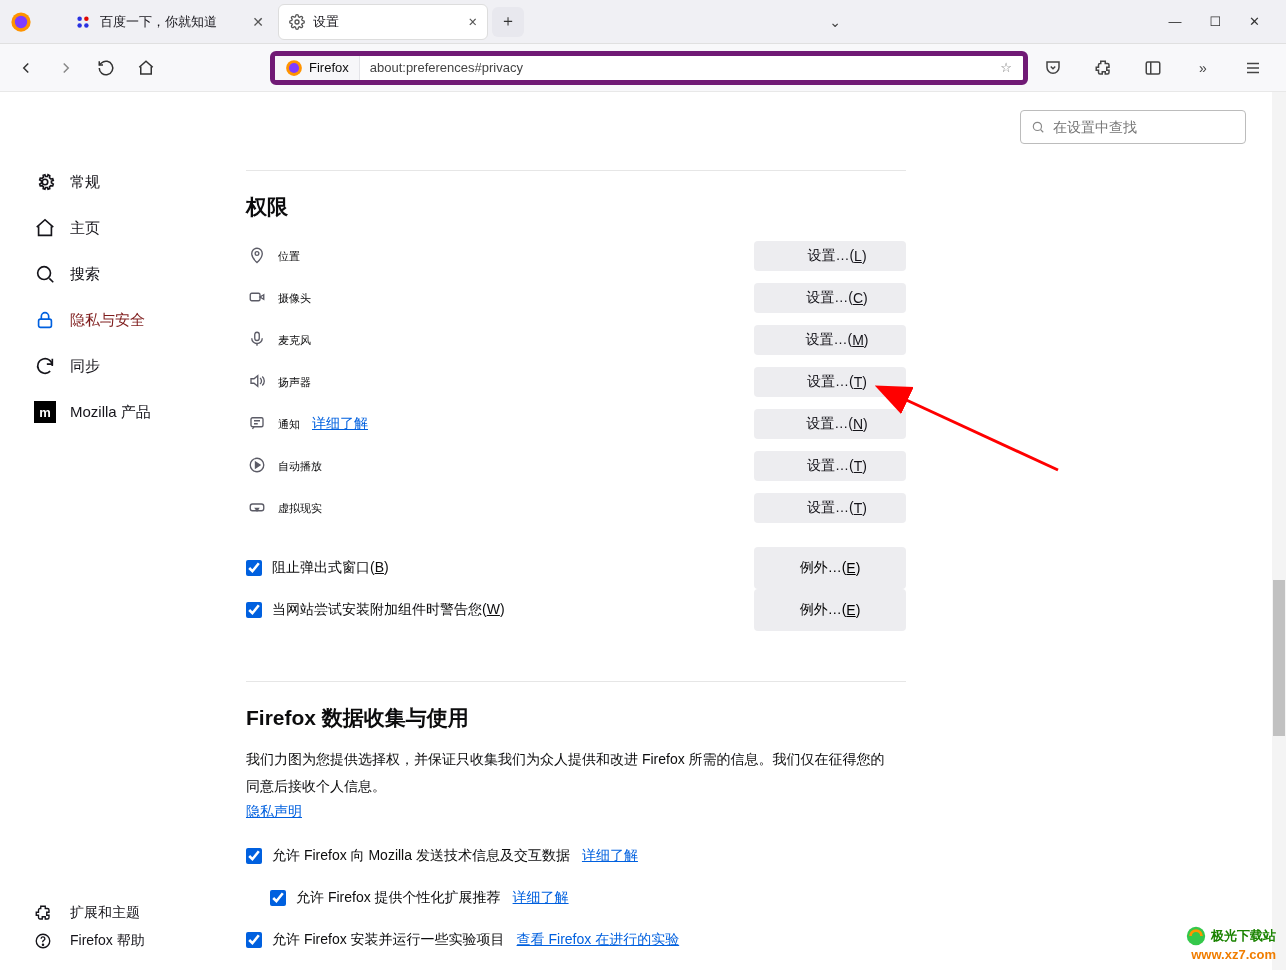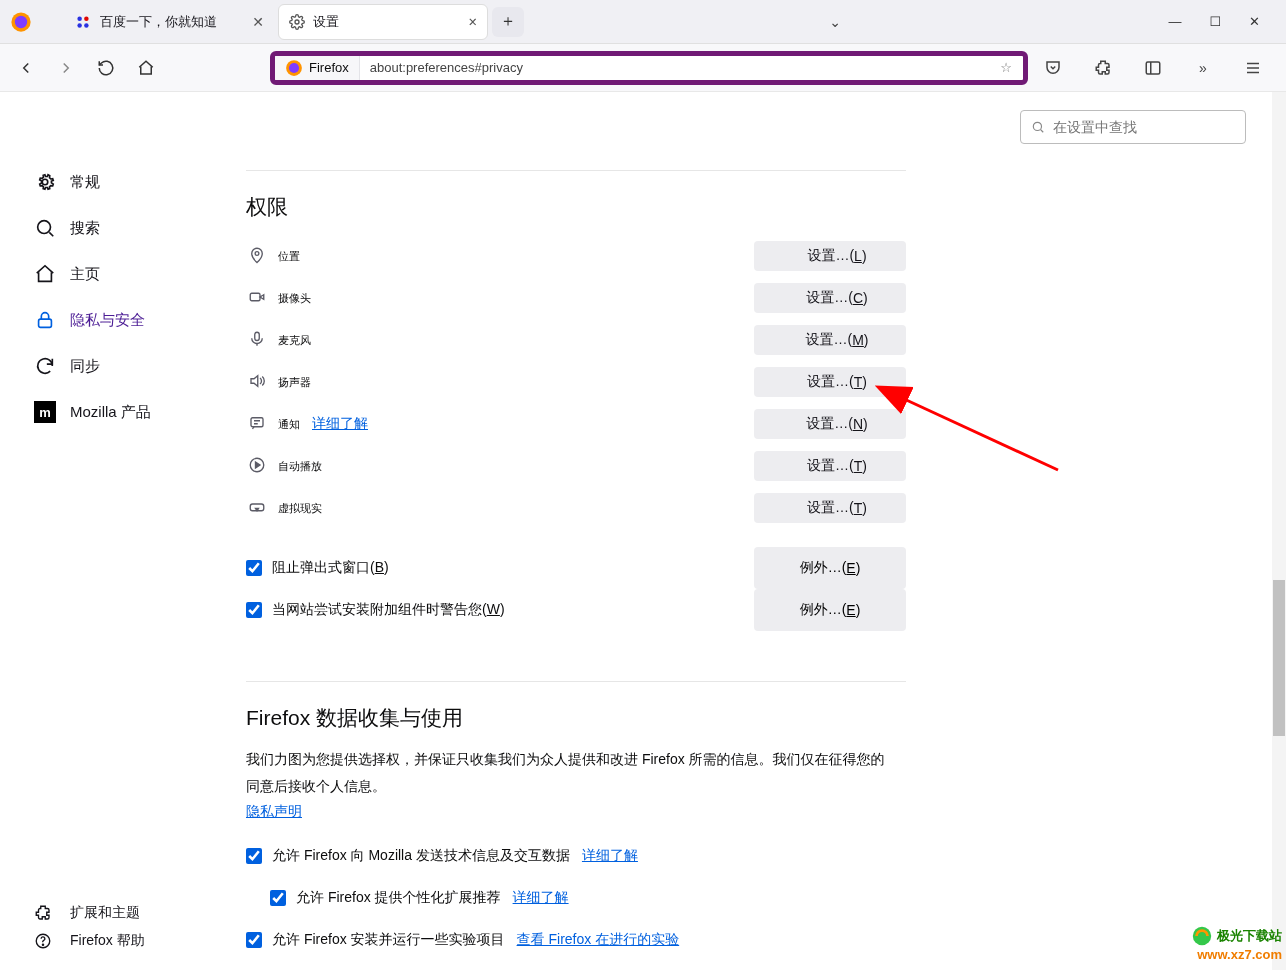--- a/index.html
+++ b/index.html
@@ -97,21 +97,21 @@
     background:#c1c1c1; border-radius:0;
   }
   .sidebar {
     width:246px; padding:70px 0 0 34px;
   }
   .side-item {
     display:flex; align-items:center; gap:14px;
     height:40px; font-size:15px; color:#15141a;
     margin-bottom:6px; border-radius:4px;
   }
-  .side-item.active { color:#4c1d95; }
+  .side-item.active { color:#7f1d1d; }
   .side-item svg, .side-item .ico { width:22px; height:22px; flex:0 0 22px; }
   .sidebar-bottom {
     position:absolute; bottom:20px; left:34px;
     display:flex; flex-direction:column; gap:10px;
     font-size:14px;
   }
   .sidebar-bottom .sb-item { display:flex; align-items:center; gap:18px; color:#15141a;}
   
   .main {
     flex:1; padding:0 20px 0 0;
@@ -125,21 +125,21 @@
     padding:0 10px; color:#888; background:#fff;
     font-size:14px;
   }
   .searchbox input { border:none; outline:none; flex:1; font-size:14px; background:transparent;}
   .content {
     margin-top:78px;
     width:660px;
     border-top:1px solid #e6e6e6;
     padding-top:22px;
   }
-  h2.section-title { font-size:21px; font-weight:400; margin-bottom:14px; }
+  h2.section-title { font-size:21px; font-weight:700; margin-bottom:14px; }
   .perm-row {
     display:flex; align-items:center;
     height:42px;
   }
   .perm-row .p-ico { width:22px; text-align:center; color:#5b5b66; margin-right:10px;}
   .perm-row .p-label { font-size:11px; }
   .perm-row .p-link { color:#0060df; text-decoration:underline; margin-left:12px; font-size:14px;}
   .perm-row .p-btn {
     margin-left:auto;
     width:152px; height:30px;
@@ -162,21 +162,21 @@
     font-size:14px; display:flex; align-items:center; justify-content:center;
   }
   .section2 { margin-top:50px; border-top:1px solid #e6e6e6; padding-top:22px;}
   .section2 p { font-size:14px; line-height:1.9; max-width:640px; margin-bottom:4px;}
   .link { color:#0060df; text-decoration:underline; font-size:14px;}
   .indent { margin-left:24px; }
   
   .arrow-svg { position:absolute; left:0; top:0; pointer-events:none;}
   
   .watermark {
-    position:absolute; right:4px; bottom:6px;
+    position:absolute; right:10px; bottom:6px;
     font-size:13px; text-align:right; line-height:1.3;
   }
   .watermark .l1 { color:#1a8300; font-weight:bold;}
   .watermark .l2 { color:#f07d00; font-weight:bold;}
   .ff-small { width:18px; height:18px; }
   .baidu-ico { width:18px; height:18px; }
 </style>
 </head>
 <body>
 
@@ -286,31 +286,31 @@
   <div class="sidebar">
     <div class="side-item">
       <svg class="ico" viewBox="0 0 24 24" fill="none" stroke="#15141a" stroke-width="1.8">
           <circle cx="12" cy="12" r="3"></circle>
           <path d="M19 13v-2l2-.7-.6-1.9-2.1.3-1.4-1.4.3-2.1L15.3 4l-.7 2h-2l-.7-2-1.9.6.3 2.1L8.9 8.1l-2.1-.3L6.2 9.7 8.3 11v2l-2.1 1.3.6 1.9 2.1-.3 1.4 1.4-.3 2.1 1.9.6.7-2h2l.7 2 1.9-.6-.3-2.1 1.4-1.4 2.1.3.6-1.9L19 13z"></path>
         </svg>
       <span>常规</span>
     </div>
     <div class="side-item">
       <svg class="ico" viewBox="0 0 24 24" fill="none" stroke="#15141a" stroke-width="1.8">
+          <path d="M3 11l9-8 9 8"></path>
+          <path d="M5 10v10h14V10"></path>
+        </svg>
+      <span>主页</span>
+    </div>
+    <div class="side-item">
+      <svg class="ico" viewBox="0 0 24 24" fill="none" stroke="#15141a" stroke-width="1.8">
           <circle cx="11" cy="11" r="7"></circle>
           <path d="M21 21l-4.3-4.3"></path>
         </svg>
       <span>搜索</span>
-    </div>
-    <div class="side-item">
-      <svg class="ico" viewBox="0 0 24 24" fill="none" stroke="#15141a" stroke-width="1.8">
-          <path d="M3 11l9-8 9 8"></path>
-          <path d="M5 10v10h14V10"></path>
-        </svg>
-      <span>主页</span>
     </div>
     <div class="side-item active">
       <svg class="ico" viewBox="0 0 24 24" fill="none" stroke="#0060df" stroke-width="1.8">
           <rect x="5" y="11" width="14" height="9" rx="2"></rect>
           <path d="M8 11V8a4 4 0 0 1 8 0v3"></path>
         </svg>
       <span>隐私与安全</span>
     </div>
     <div class="side-item">
       <svg class="ico" viewBox="0 0 24 24" fill="none" stroke="#15141a" stroke-width="1.8">

